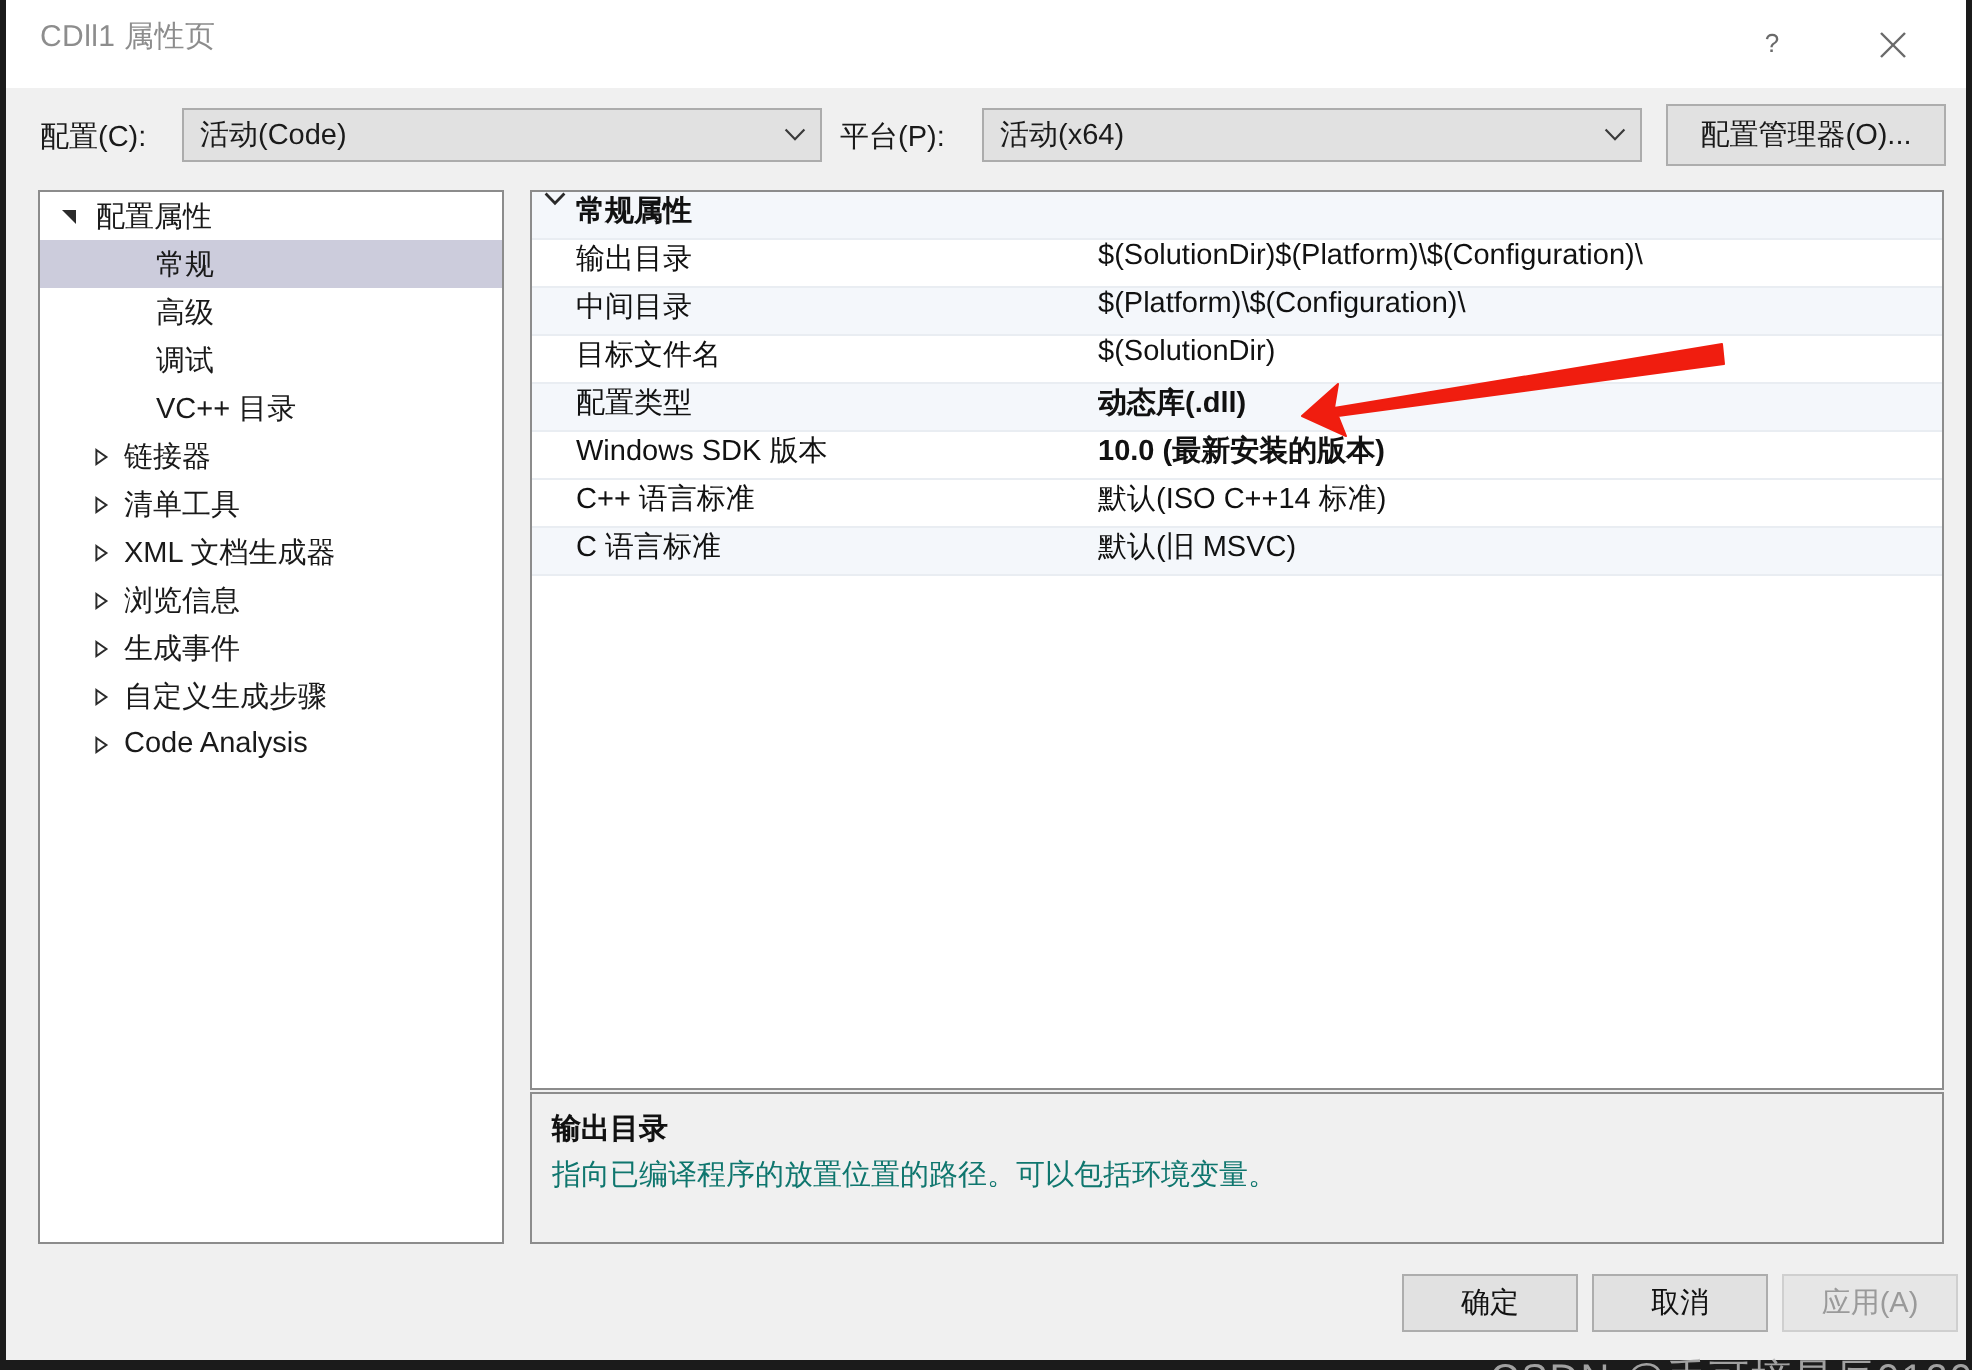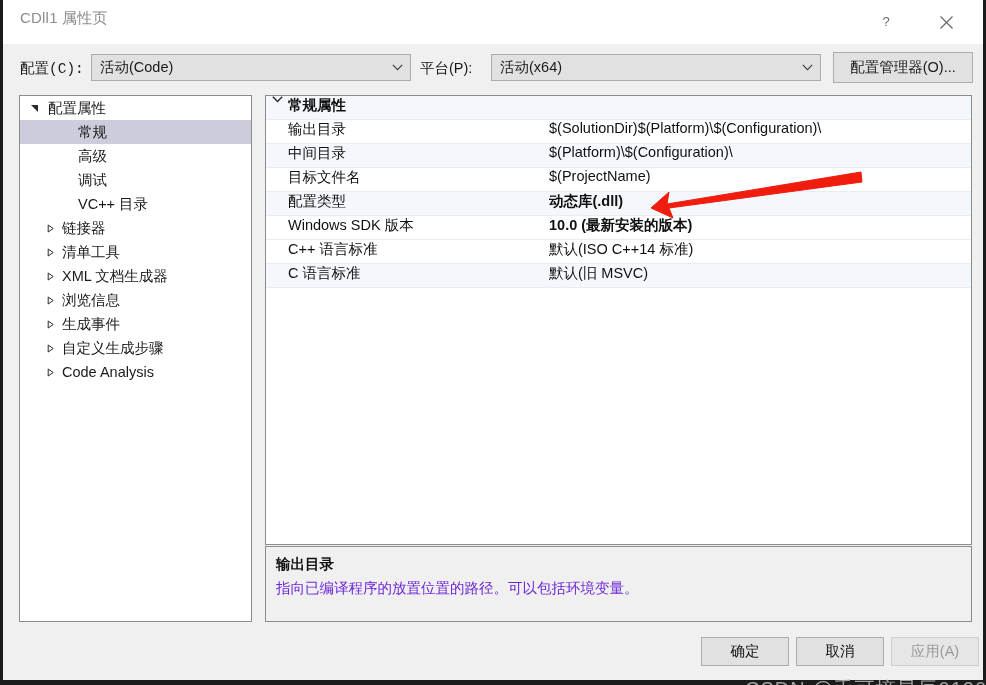--- a/index.html
+++ b/index.html
@@ -53,21 +53,21 @@
   #close-btn { right: 14px; }
   #help-btn svg, #close-btn svg { display: block; }
 
   
   .field-label {
     position: absolute;
     font-size: 14.5px;
     color: #1a1a1a;
     white-space: nowrap;
   }
-  #config-label { left: 17px; top: 59px; font-family: Liberation Mono, monospace; }
+  #config-label { left: 17px; top: 59px; }
   #platform-label { left: 417px; top: 59px; }
 
   .combo {
     position: absolute;
     height: 27px;
     background: #e1e1e1;
     border: 1px solid #acacac;
     display: flex;
     align-items: center;
   }
@@ -199,21 +199,21 @@
   }
   #desc-title {
     font-size: 14.5px;
     font-weight: bold;
     color: #111;
     margin-bottom: 5px;
     white-space: nowrap;
   }
   #desc-body {
     font-size: 14.5px;
-    color: #6d28d9;
+    color: #0f766e;
     line-height: 1.35;
   }
 
   
   .dlg-btn {
     position: absolute;
     top: 637px;
     width: 88px; height: 29px;
     background: #e1e1e1;
     border: 1px solid #adadad;
@@ -398,21 +398,21 @@
       <div class="grid-row">
         <span class="rowlabel">输出目录</span>
         <span class="rowvalue">$(SolutionDir)$(Platform)\$(Configuration)\</span>
       </div>
       <div class="grid-row alt">
         <span class="rowlabel">中间目录</span>
         <span class="rowvalue">$(Platform)\$(Configuration)\</span>
       </div>
       <div class="grid-row">
         <span class="rowlabel">目标文件名</span>
-        <span class="rowvalue">$(ProjectName)</span>
+        <span class="rowvalue">$(SolutionDir)</span>
       </div>
       <div class="grid-row alt">
         <span class="rowlabel">配置类型</span>
         <span class="rowvalue bold">动态库(.dll)</span>
       </div>
       <div class="grid-row">
         <span class="rowlabel">Windows SDK 版本</span>
         <span class="rowvalue bold">10.0 (最新安装的版本)</span>
       </div>
       <div class="grid-row">

